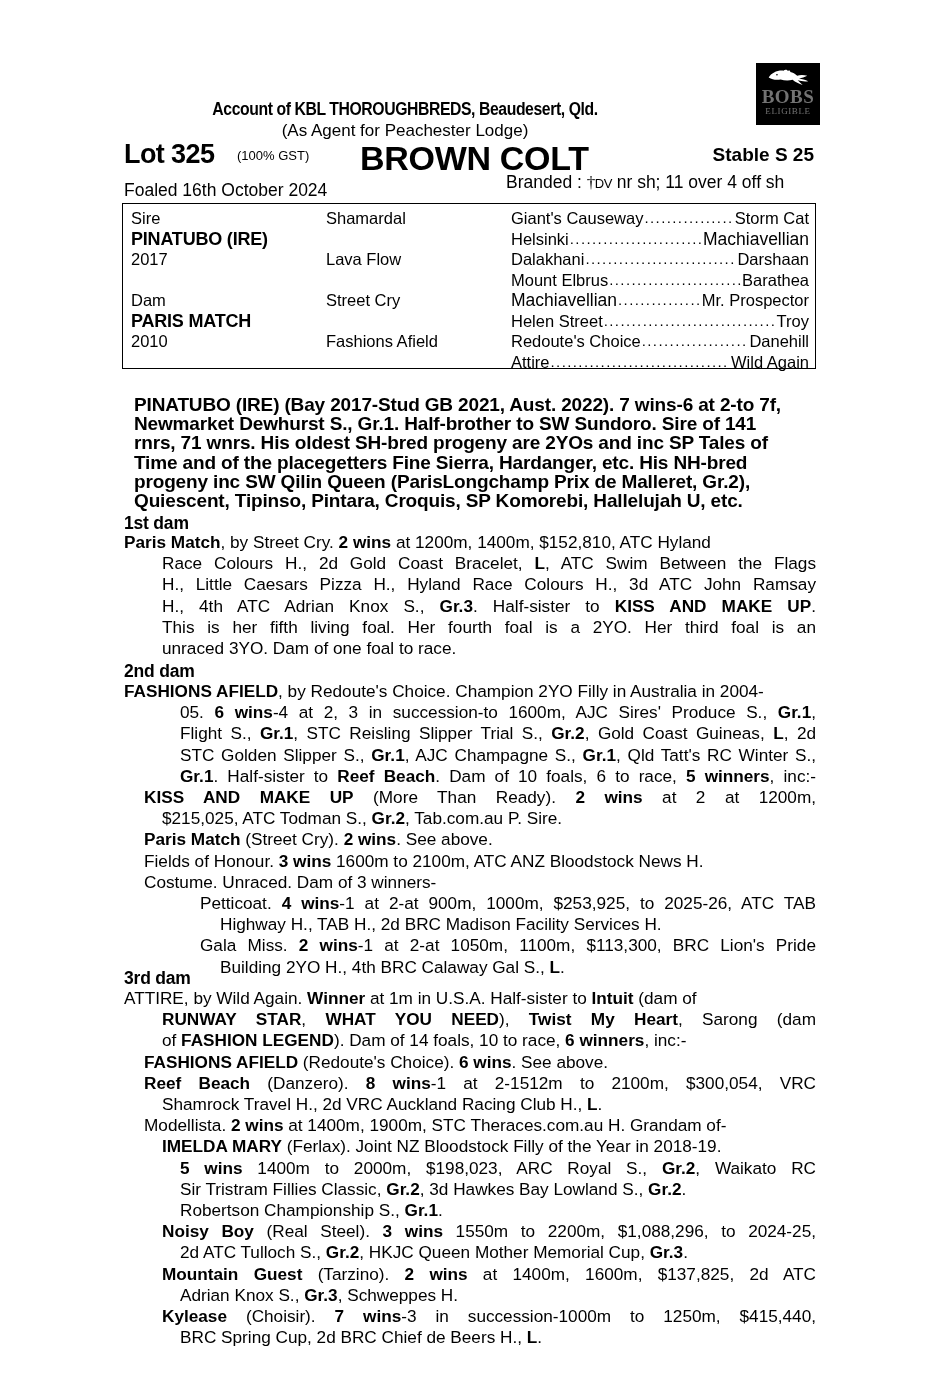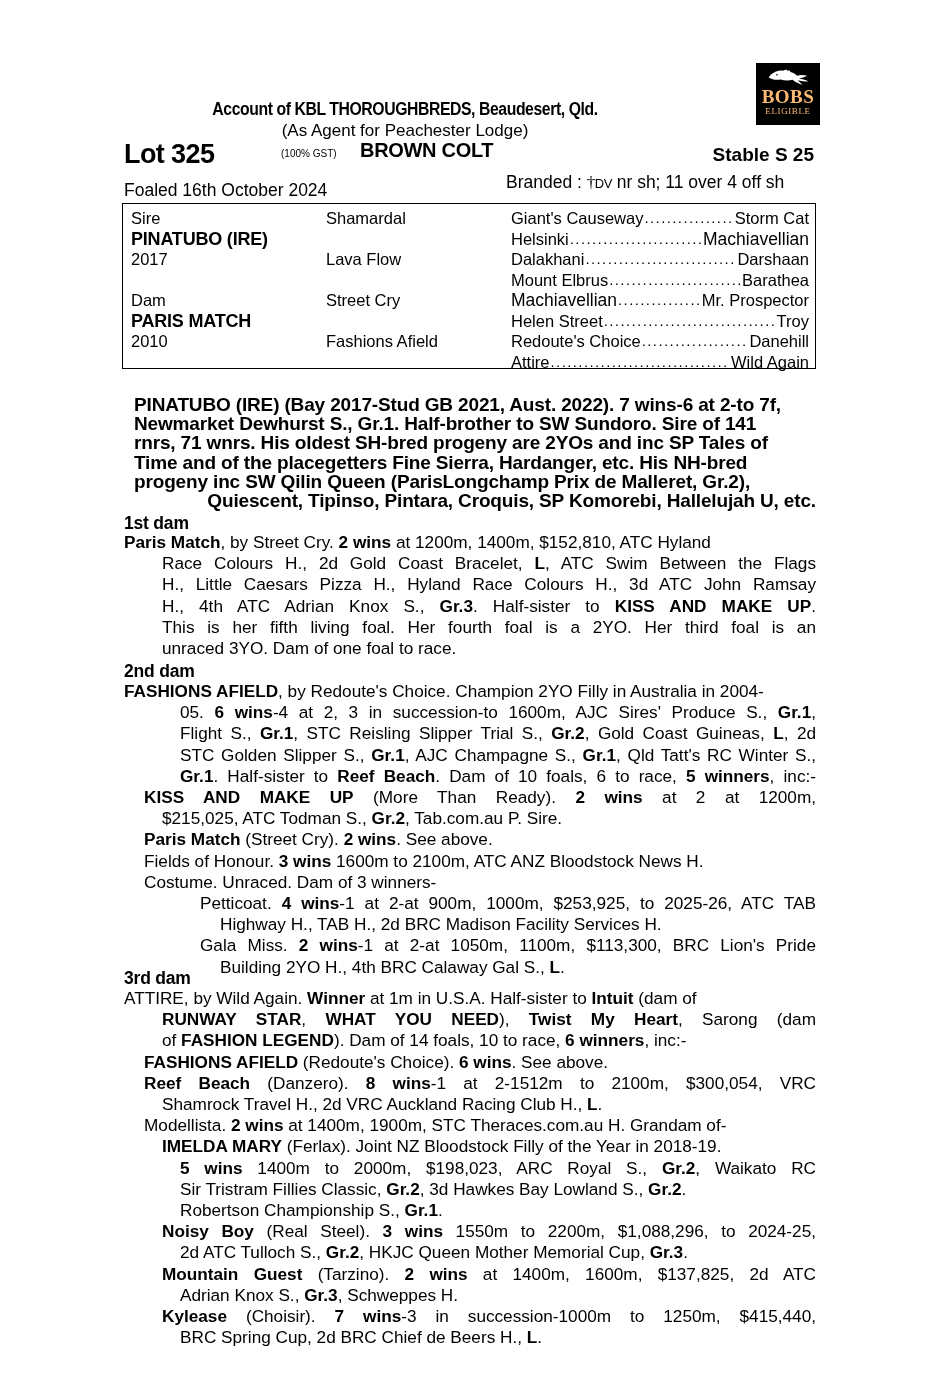--- a/index.html
+++ b/index.html
@@ -22,21 +22,21 @@
   }
 
   
   .bobs-logo {
     position: absolute;
     left: 756px;
     top: 63px;
     width: 64px;
     height: 62px;
     background: #000000;
-    color: #fdba74;
+    color: #737373;
     text-align: center;
     overflow: hidden;
   }
   .bobs-horse {
     display: block;
     margin: 5px auto 0 auto;
     width: 46px;
     height: 20px;
   }
   .bobs-word {
@@ -89,29 +89,28 @@
     left: 0;
     top: -2px;
     font-weight: bold;
     font-size: 27px;
     letter-spacing: -0.6px;
   }
   .gst {
     position: absolute;
     left: 113px;
     top: 7px;
-    font-size: 10px;
-    margin-left: 44px;
+    font-size: 13px;
   }
   .colour-sex {
     position: absolute;
     left: 236px;
     top: -2px;
     font-weight: bold;
-    font-size: 20px;
+    font-size: 34px;
     letter-spacing: -0.3px;
   }
   .stable {
     position: absolute;
     right: 0;
     top: 3px;
     font-weight: bold;
     font-size: 19px;
   }
 
@@ -211,21 +210,21 @@
     left: 134px;
     top: 395px;
     width: 682px;
     font-weight: bold;
     font-size: 19px;
     line-height: 19.2px;
     text-align: justify;
     letter-spacing: -0.15px;
   }
   .sire-blurb > span { display: block; }
-  .sire-blurb > span.last { text-align: right; }
+  .sire-blurb > span.last { text-align: left; }
 
   
   .dam-head {
     position: absolute;
     left: 124px;
     font-weight: bold;
     font-size: 17.5px;
     letter-spacing: -0.2px;
   }
   .blk {

